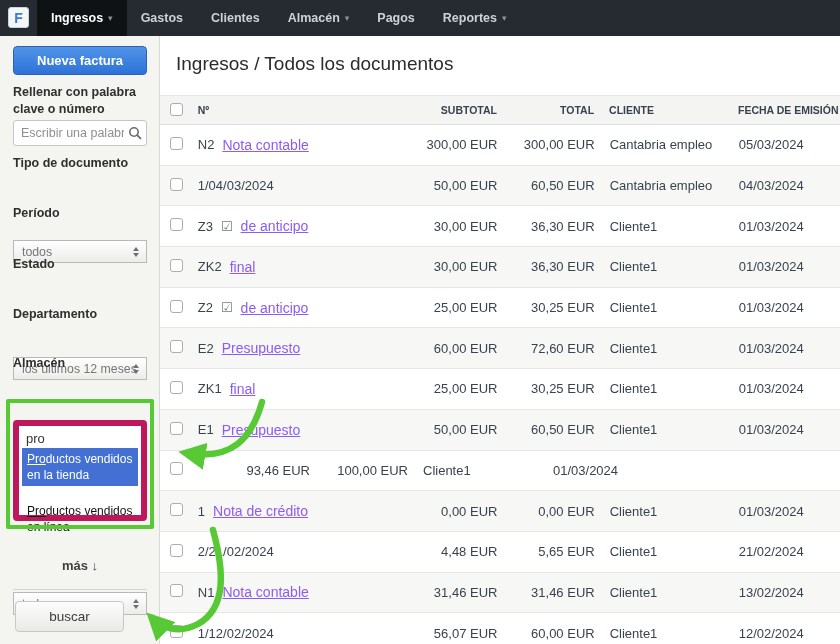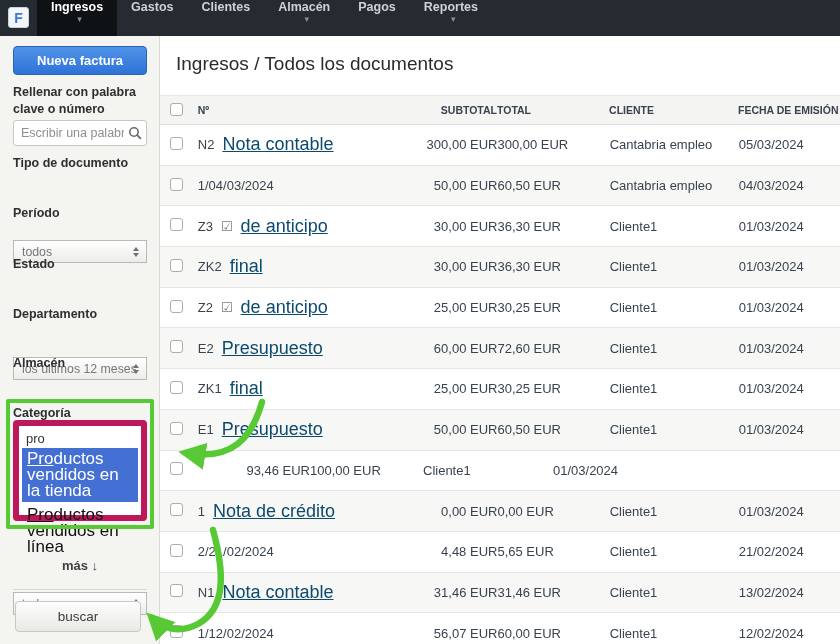--- a/index.html
+++ b/index.html
@@ -6,21 +6,21 @@
   html,body { width:840px; height:644px; overflow:hidden; background:#fff;
     font-family:"Liberation Sans","DejaVu Sans",sans-serif; }
 
   
   .topnav { position:absolute; left:0; top:0; width:840px; height:36px;
     background:#252b31; display:flex; align-items:stretch; z-index:10; }
   .logo-box { width:21px; height:21px; background:#f4f6f8; border-radius:3px;
     margin:7px 8px 0 8px; display:flex; align-items:center; justify-content:center;
     color:#3b79d6; font-weight:bold; font-size:14px; border:1px solid #c9d4e2; }
   .nav-item { display:flex; align-items:center; padding:0 14px; color:#ccd2d8;
-    font-size:12.5px; font-weight:700; cursor:pointer; white-space:nowrap;flex-direction:column; }
+    font-size:12.5px; font-weight:700; cursor:pointer; white-space:nowrap; }
   .nav-item.active { background:#0f1215; color:#fff; }
   .caret { font-size:9px; color:#8a9096; margin-left:5px; }
 
   
   .sidebar { position:absolute; left:0; top:36px; width:160px; height:608px;
     background:#f4f4f1; border-right:1px solid #d9d9d5; }
   .sb-abs { position:absolute; left:13px; width:134px; }
   .btn-primary { height:29px; border-radius:4px; border:1px solid #2b62b4;
     background:linear-gradient(#5094e8,#2e72d8); color:#fff; font-size:13px;
     font-weight:700; text-align:center; line-height:27px; cursor:pointer; }
@@ -48,59 +48,59 @@
   #f0-label { top:119px; } #f0-sel { top:134px; }
   #f1-label { top:169px; } #f1-sel { top:184px; }
   #f2-label { top:220px; } #f2-sel { top:235px; }
   #f3-label { top:270px; } #f3-sel { top:285px; }
   #f4-label { top:319px; } #f4-sel { top:334px; }
   #cat-label { top:369px; }
   #cat-combo { top:384px; height:101px; }
   #more-link { top:522px; width:134px; text-align:center; color:#404040;
     font-size:13px; font-weight:700; cursor:pointer; }
   #sb-divider { top:553px; width:134px; border-top:1px solid #d5d5d1; }
-  #search-btn { top:565px; left:15px; width:126px; height:31px; border-radius:4px;
+  #search-btn { top:565px; left:15px; width:109px; height:31px; border-radius:4px;
     border:1px solid #c7c7c3; background:linear-gradient(#fdfdfd,#e9e9e6);
     color:#3c3c3c; font-size:13.5px; text-align:center; line-height:29px;
     cursor:pointer; position:absolute; }
 
   .combo { border:6px solid #be185d; border-radius:4px; background:#fff;
     padding:3px 3px 0 3px; }
   .combo-input { width:100%; border:none; outline:none; font-size:13px; color:#333;
     padding:2px 4px; height:18px; font-family:inherit; background:transparent; }
   .sugg { list-style:none; }
-  .sugg li { font-size:17px; line-height:16px; padding:3px 5px; color:#111;
+  .sugg li { font-size:12px; line-height:16px; padding:3px 5px; color:#111;
     cursor:pointer; }
   .sugg li .match { text-decoration:underline; }
   .sugg li.selected { background:#4470d4; color:#fff; }
-  .sugg li + li { margin-top:2px; }
+  .sugg li + li { margin-top:14px; }
 
   
   .main { position:absolute; left:160px; top:36px; width:680px; height:608px;
     background:#fff; }
   .page-title { margin:17px 0 0 16px; font-size:19px; color:#2b2b2b;
     font-weight:400; }
   .table { margin-top:20px; }
   .t-head, .t-row { display:flex; align-items:center; padding:0 10px 0 10px; }
   .t-head { height:30px; background:#f4f4f3; border-top:1px solid #e7e7e5;
     border-bottom:1px solid #dedede; font-size:10.5px; font-weight:700;
     color:#39424d; }
   .t-row { height:40.7px; border-bottom:1px solid #e6e6e4; font-size:13px;
     color:#39434e; }
   .t-row:nth-of-type(even) { background:#f7f7f5; }
   .col-check { width:28px; }
   .col-num  { width:190px; display:flex; align-items:center; gap:8px;
     white-space:nowrap; overflow:hidden; }
   .col-sub  { width:112px; text-align:right; }
-  .col-tot  { width:98px;  text-align:left; }
+  .col-tot  { width:98px;  text-align:right; }
   .col-cli  { width:137px; padding-left:15px; white-space:nowrap; overflow:hidden; }
   .col-date { width:100px; white-space:nowrap;padding-left:8px; }
   .checkbox { display:inline-block; width:13px; height:13px; background:#fff;
     border:1px solid #adadad; border-radius:3px; cursor:pointer; }
-  .doc-link { color:#0c4a6e; text-decoration:underline; font-size:18px;
+  .doc-link { color:#8b5cf6; text-decoration:underline; font-size:14px;
     cursor:pointer; }
   .check-glyph { color:#6f7a84; font-size:13px; line-height:13px; }
 
   
   .annot-rect { position:absolute; left:6px; top:399px; width:148px; height:130px;
     border:4px solid #57c934; border-radius:2px; z-index:90; pointer-events:none; }
   .annot-svg { position:absolute; left:0; top:0; width:840px; height:644px;
     z-index:91; pointer-events:none; }
 </style>
 </head>
@@ -195,21 +195,20 @@
 
   <div class="sb-abs sb-label" id="f4-label">Almacén</div>
   <div class="sb-abs sel" id="f4-sel">
     <span class="sel-text">todos</span>
     <span class="arrows">
         <i class="up"></i>
         <i class="dn"></i>
       </span>
   </div>
 
-  <div class="sb-abs sb-label" id="cat-label">Categoría</div>
   <div class="sb-abs combo" id="cat-combo">
     <input class="combo-input" value="pro" style="">
     <ul class="sugg">
 
         <li class="selected"><span class="match">Pro</span><span>ductos vendidos en la tienda</span></li>
 
         <li><span class="match">Pro</span><span>ductos vendidos en línea</span></li>
 
     </ul>
   </div>

